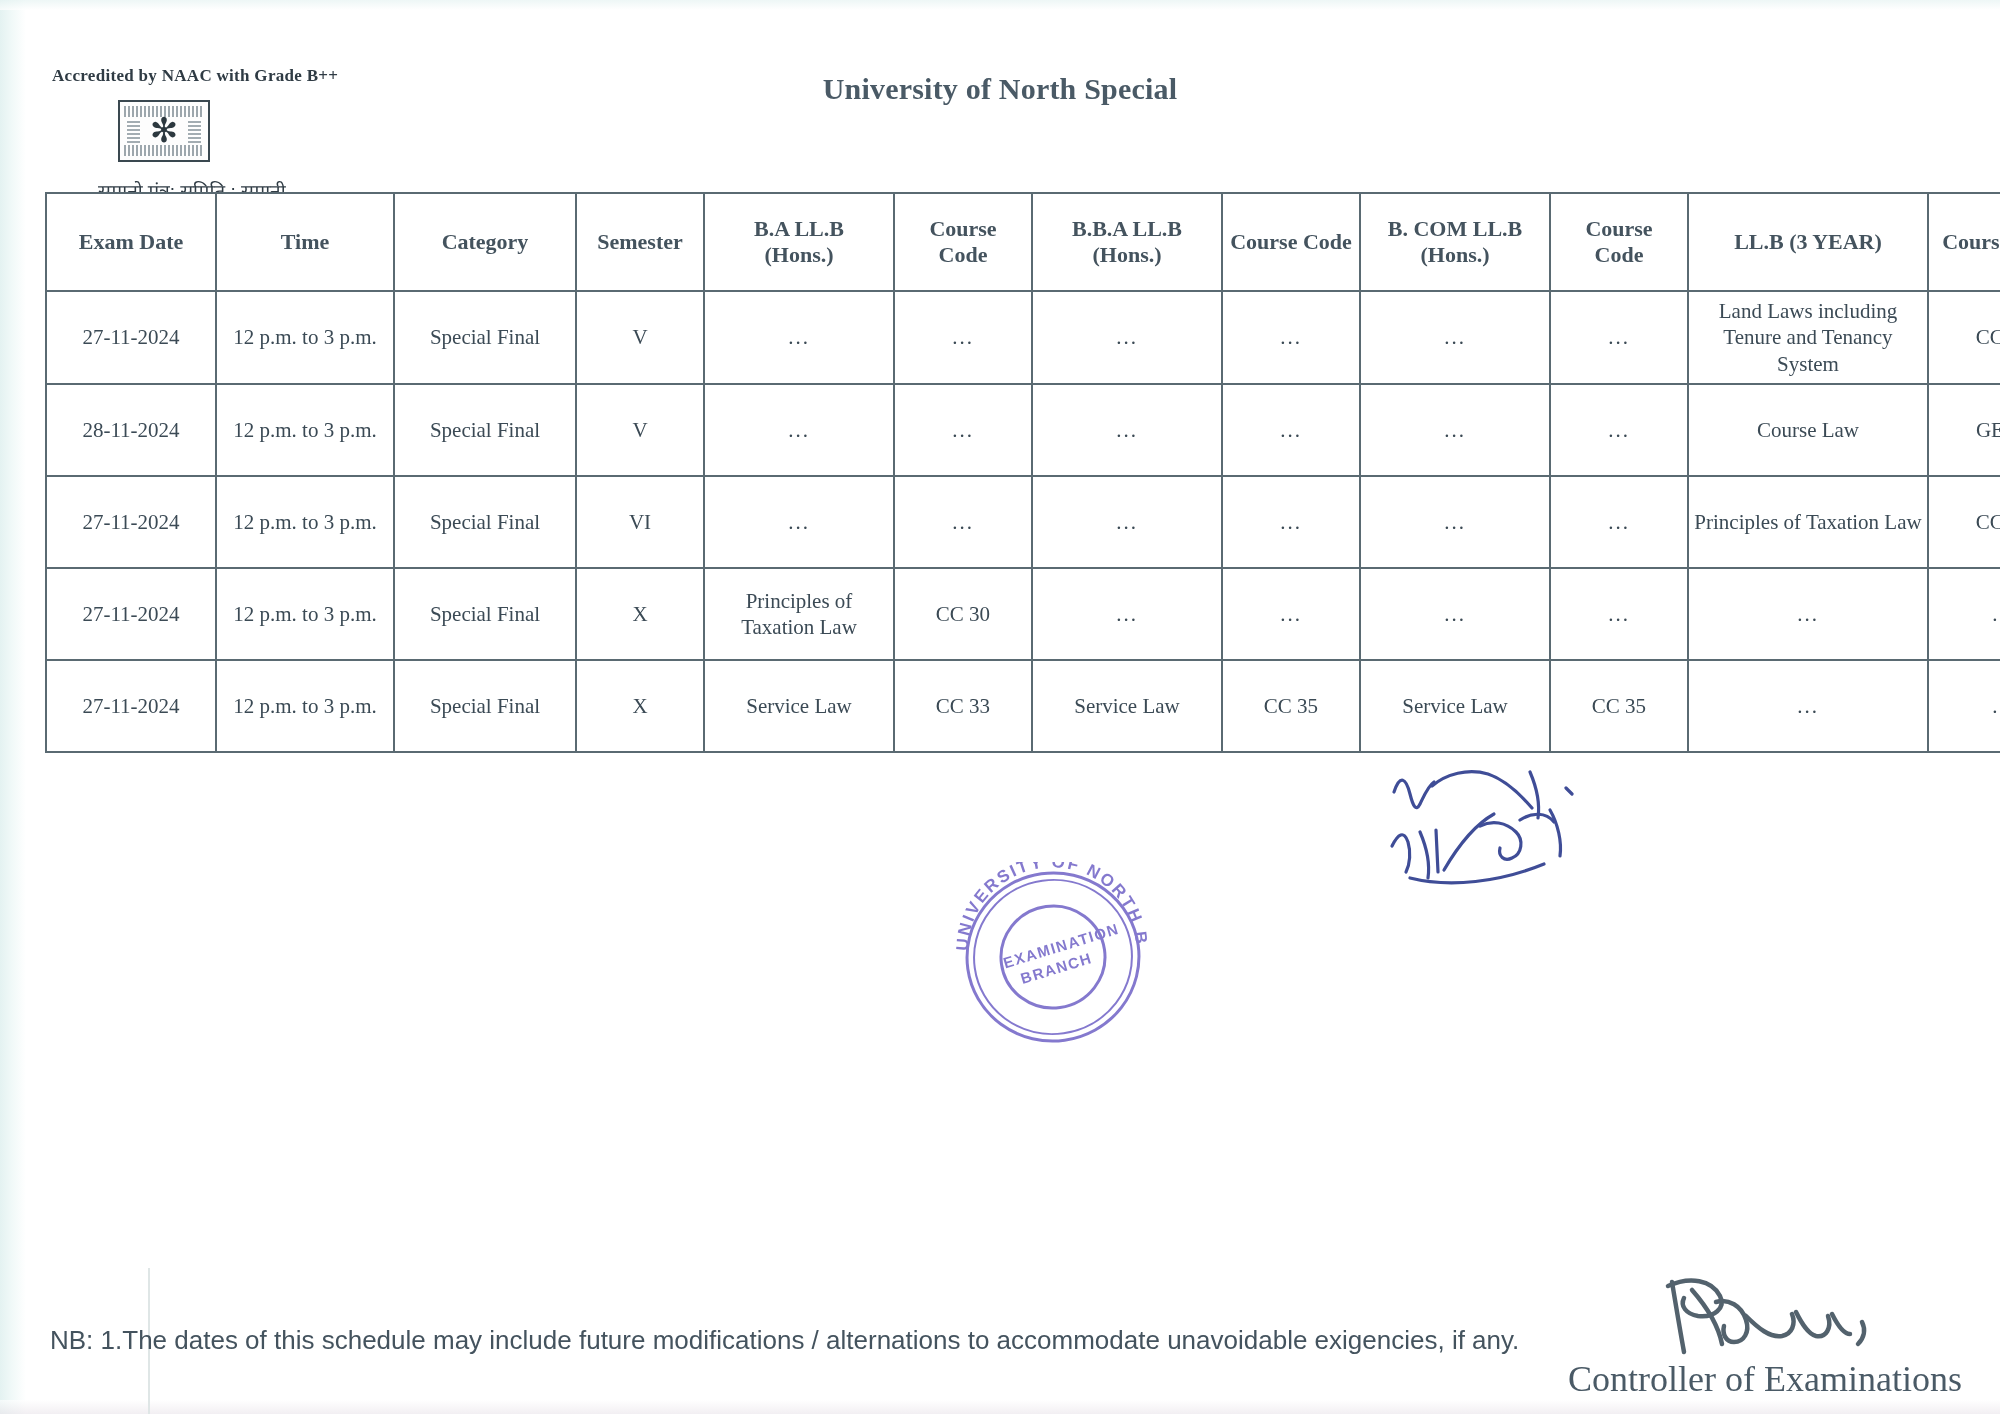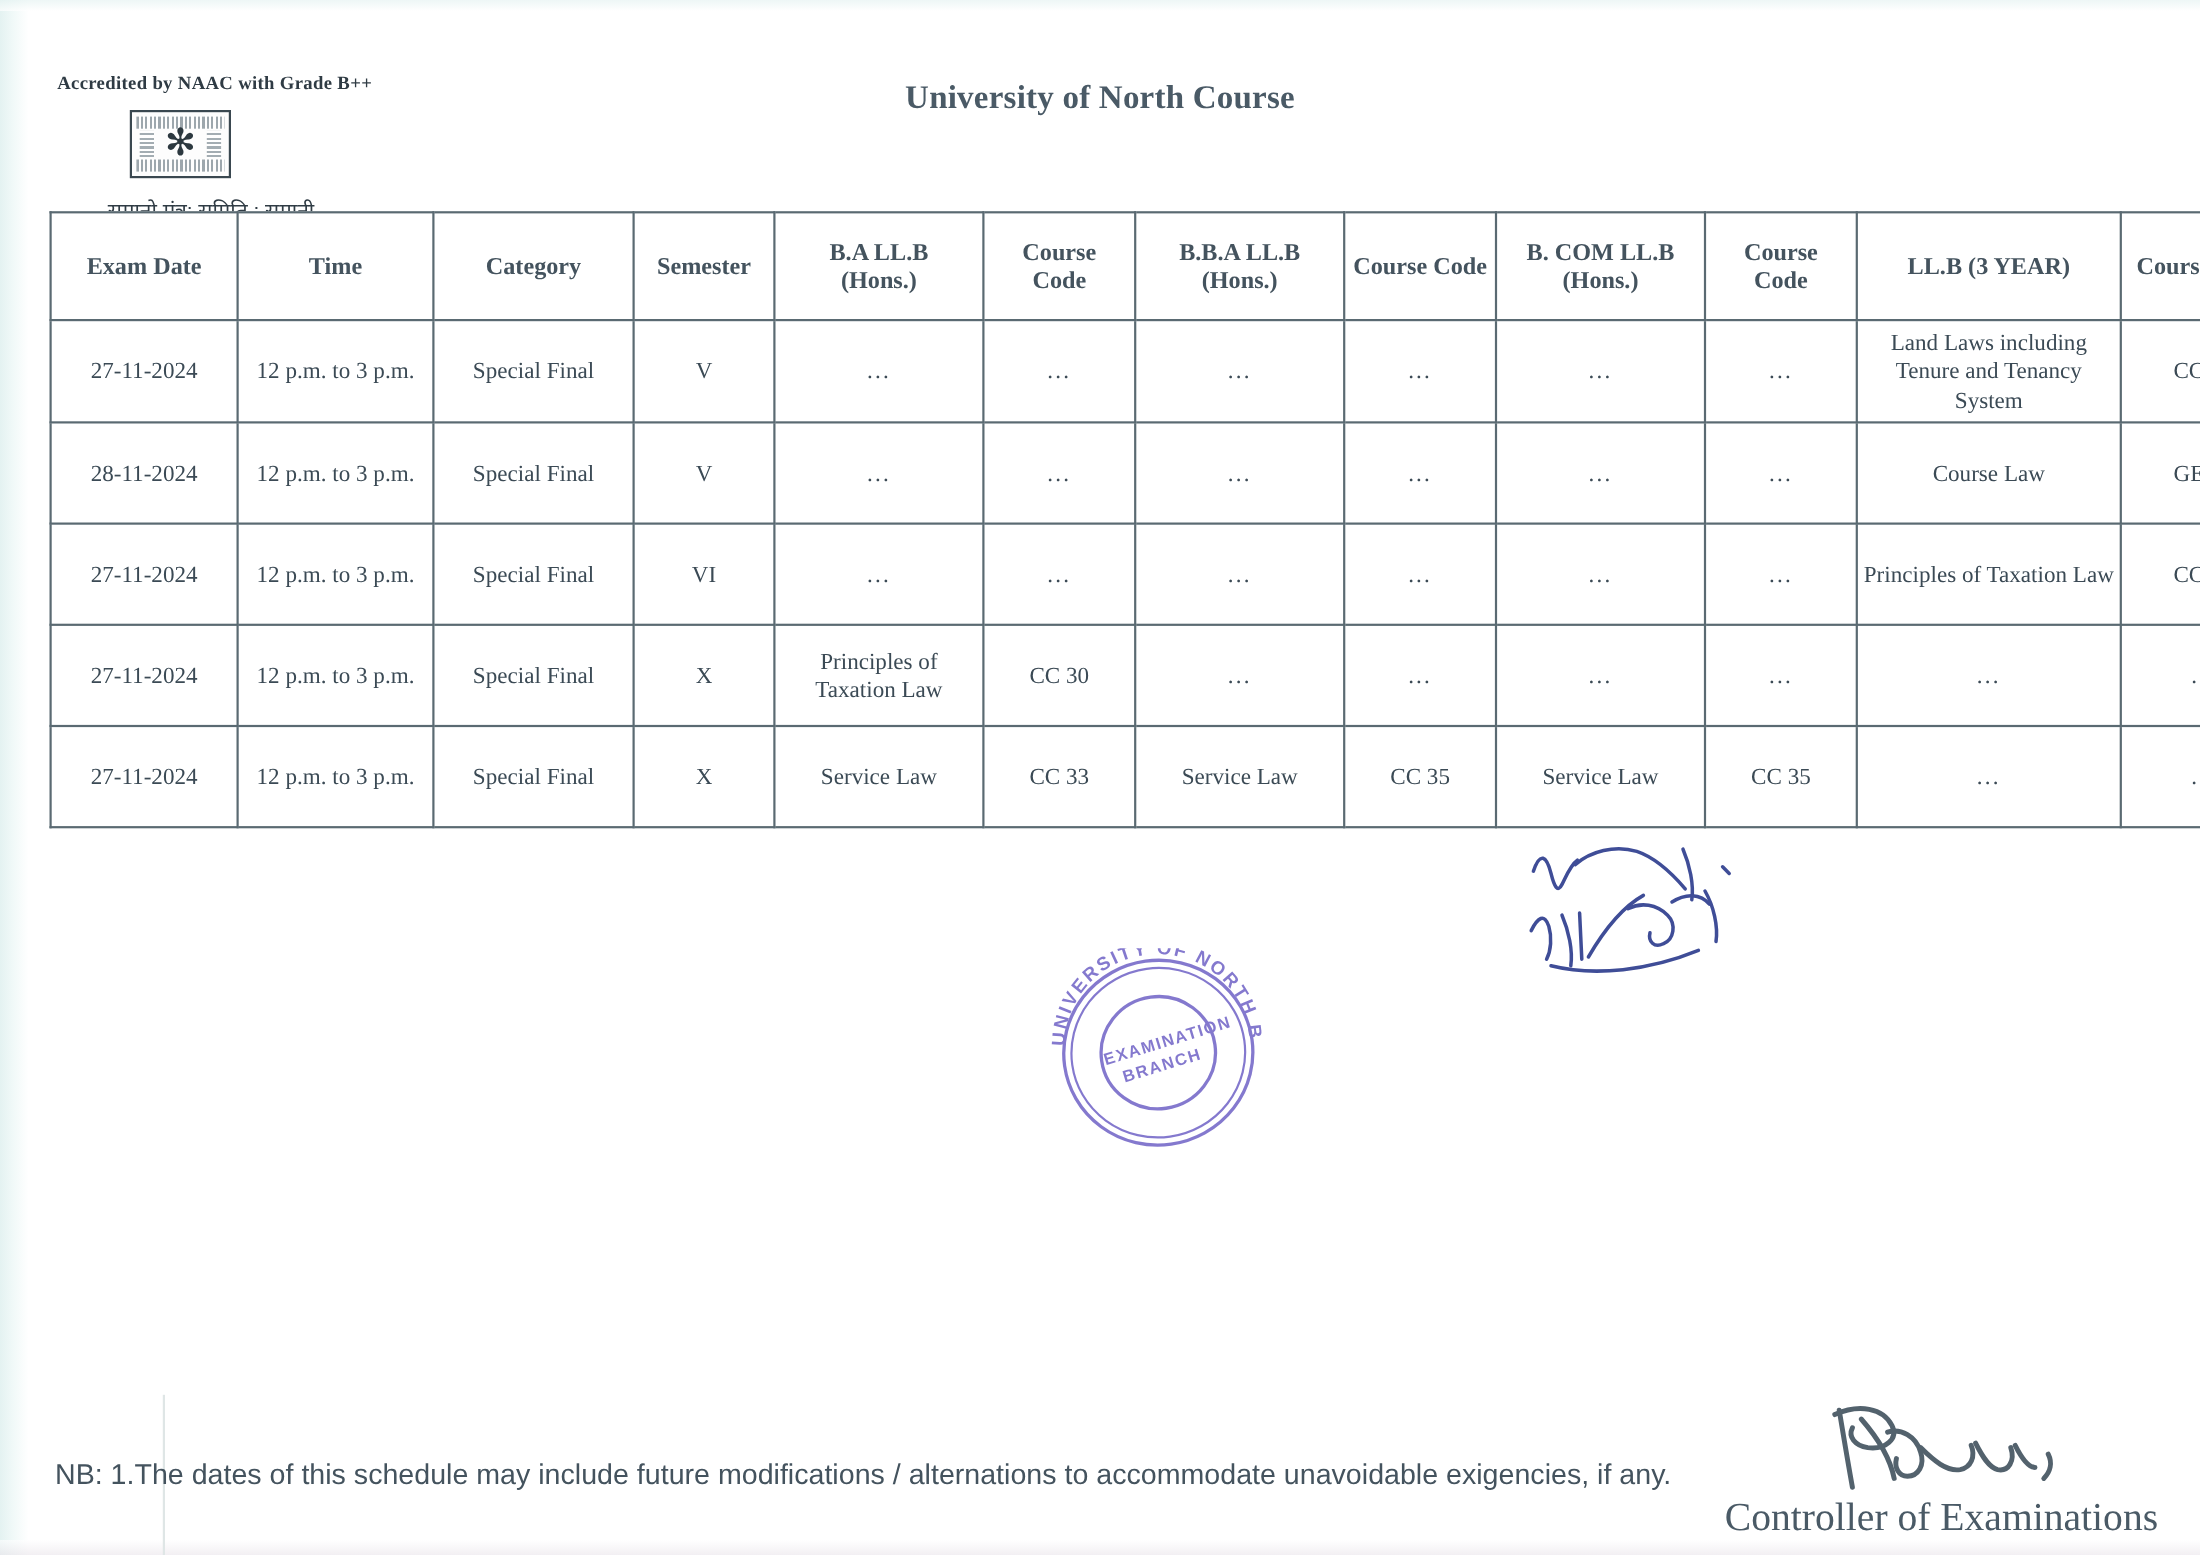--- a/index.html
+++ b/index.html
@@ -222,21 +222,21 @@
   <div class="band top"></div>
   <div class="pillar l"></div>
   <div class="pillar r"></div>
   <div class="star">✻</div>
   <div class="band bot"></div>
 </div>
 
 <div class="motto">समानो मंत्र: समिति : समानी</div>
 
 <div class="title-block">
-  <div class="title-1">University of North Course</div>
+  <div class="title-1">University of North Special</div>
 </div>
 
 <div class="sched-wrap">
   <table class="sched">
     <thead>
       <tr>
         <th class="c-date"><span>Exam Date</span></th>
         <th class="c-time"><span>Time</span></th>
         <th class="c-cat"><span>Category</span></th>
         <th class="c-sem"><span>Semester</span></th>

